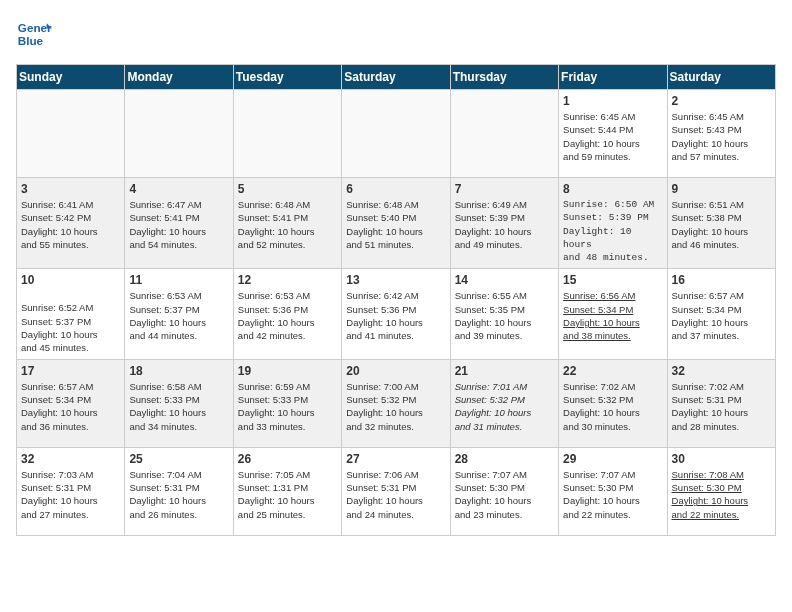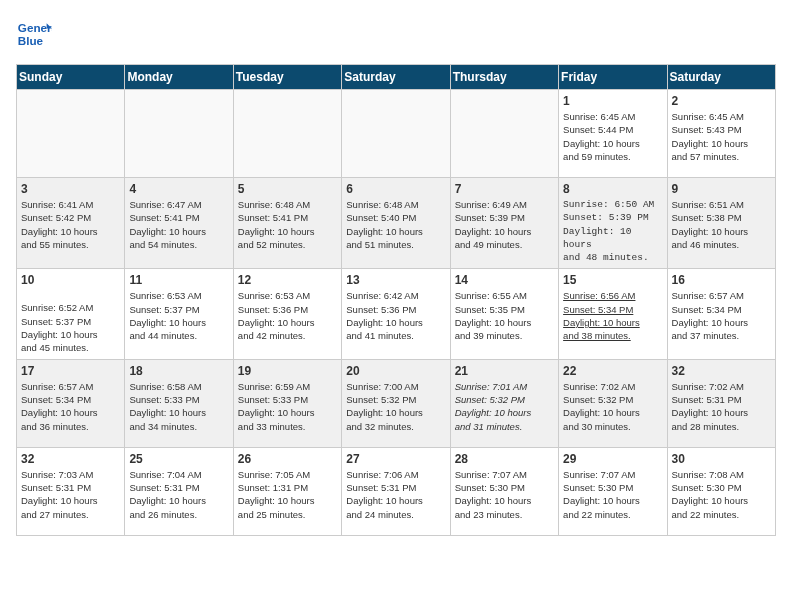--- a/index.html
+++ b/index.html
@@ -317,20 +317,20 @@
         </td>
         <td>
           <span class="day-num">29</span>
           <div class="day-info" style="white-space: pre-line;">Sunrise: 7:07 AM
 Sunset: 5:30 PM
 Daylight: 10 hours
 and 22 minutes.</div>
         </td>
         <td>
           <span class="day-num">30</span>
-          <div class="day-info" style="white-space: pre-line;">Sunrise: 7:08 AM
+          <div class="day-info" style="white-space: pre-line; text-decoration: underline;">Sunrise: 7:08 AM
 Sunset: 5:30 PM
 Daylight: 10 hours
 and 22 minutes.</div>
         </td>
       </tr>
     </tbody>
 </table>
 
 </body></html>

